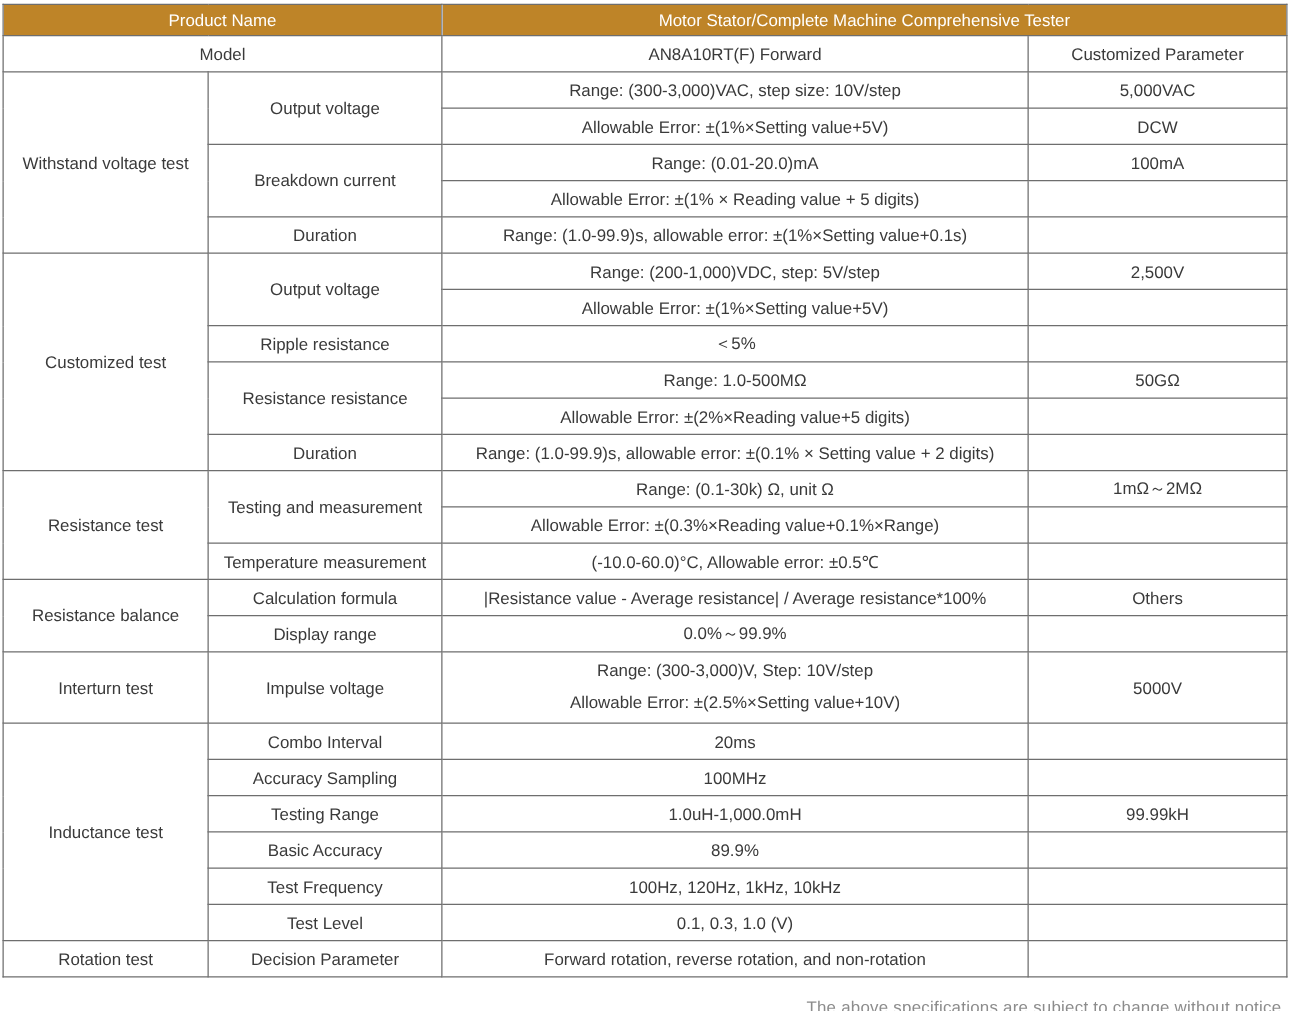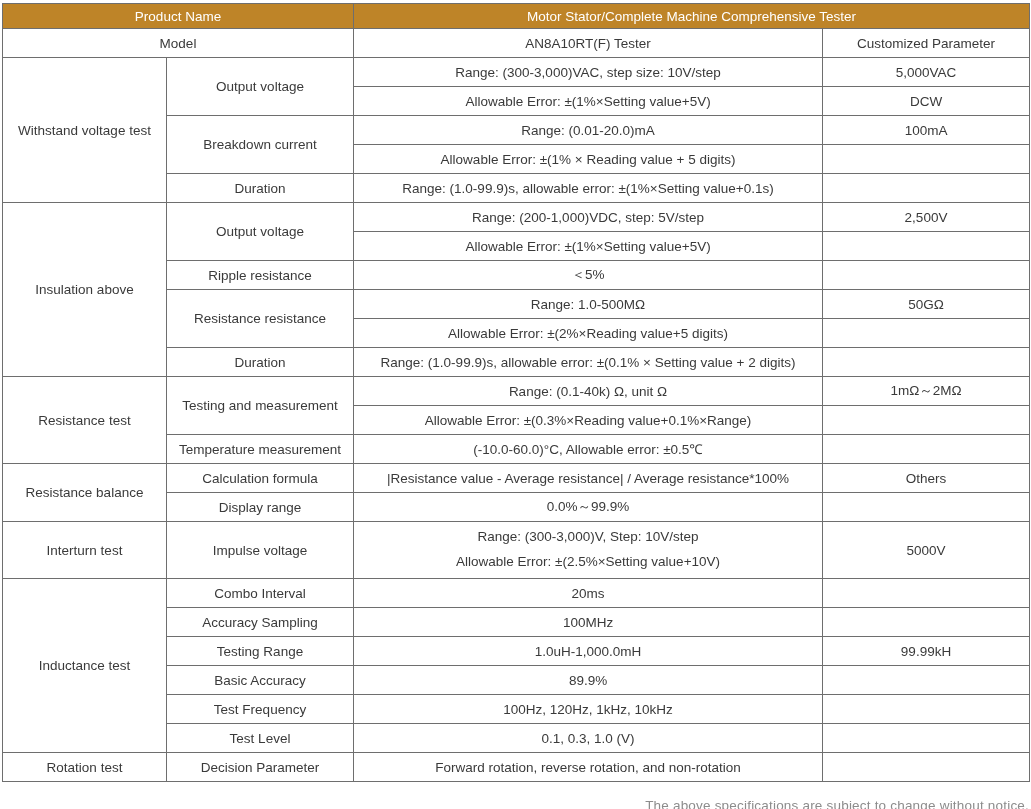--- a/index.html
+++ b/index.html
@@ -68,21 +68,21 @@
     </colgroup>
 
     <tbody>
         <tr class="hdr">
       <th colspan="2">Product Name</th>
       <th colspan="2">Motor Stator/Complete Machine Comprehensive Tester</th>
     </tr>
 
     <tr>
       <td colspan="2">Model</td>
-      <td>AN8A10RT(F) Tester</td>
+      <td>AN8A10RT(F) Forward</td>
       <td>Customized Parameter</td>
     </tr>
 
     <tr>
       <td rowspan="5">Withstand voltage test</td>
       <td rowspan="2">Output voltage</td>
       <td class="spec gray">Range: (300-3,000)VAC, step size: 10V/step</td>
       <td class="gray">5,000VAC</td>
     </tr>
     <tr>
@@ -98,21 +98,21 @@
       <td class="spec">Allowable Error: ±(1% × Reading value + 5 digits)</td>
       <td></td>
     </tr>
     <tr>
       <td class="gray">Duration</td>
       <td class="spec gray">Range: (1.0-99.9)s, allowable error: ±(1%×Setting value+0.1s)</td>
       <td class="gray"></td>
     </tr>
 
     <tr>
-      <td rowspan="6">Insulation above</td>
+      <td rowspan="6">Customized test</td>
       <td rowspan="2">Output voltage</td>
       <td class="spec">Range: (200-1,000)VDC, step: 5V/step</td>
       <td>2,500V</td>
     </tr>
     <tr>
       <td class="spec">Allowable Error: ±(1%×Setting value+5V)</td>
       <td></td>
     </tr>
     <tr>
       <td class="gray">Ripple resistance</td>
@@ -130,21 +130,21 @@
     </tr>
     <tr>
       <td class="gray">Duration</td>
       <td class="spec gray">Range: (1.0-99.9)s, allowable error: ±(0.1% × Setting value + 2 digits)</td>
       <td class="gray"></td>
     </tr>
 
     <tr>
       <td rowspan="3">Resistance test</td>
       <td rowspan="2">Testing and measurement</td>
-      <td class="spec">Range: (0.1-40k) Ω, unit Ω</td>
+      <td class="spec">Range: (0.1-30k) Ω, unit Ω</td>
       <td>1mΩ～2MΩ</td>
     </tr>
     <tr>
       <td class="spec">Allowable Error: ±(0.3%×Reading value+0.1%×Range)</td>
       <td></td>
     </tr>
     <tr>
       <td class="gray">Temperature measurement</td>
       <td class="spec gray">(-10.0-60.0)°C, Allowable error: ±0.5℃</td>
       <td class="gray"></td>

